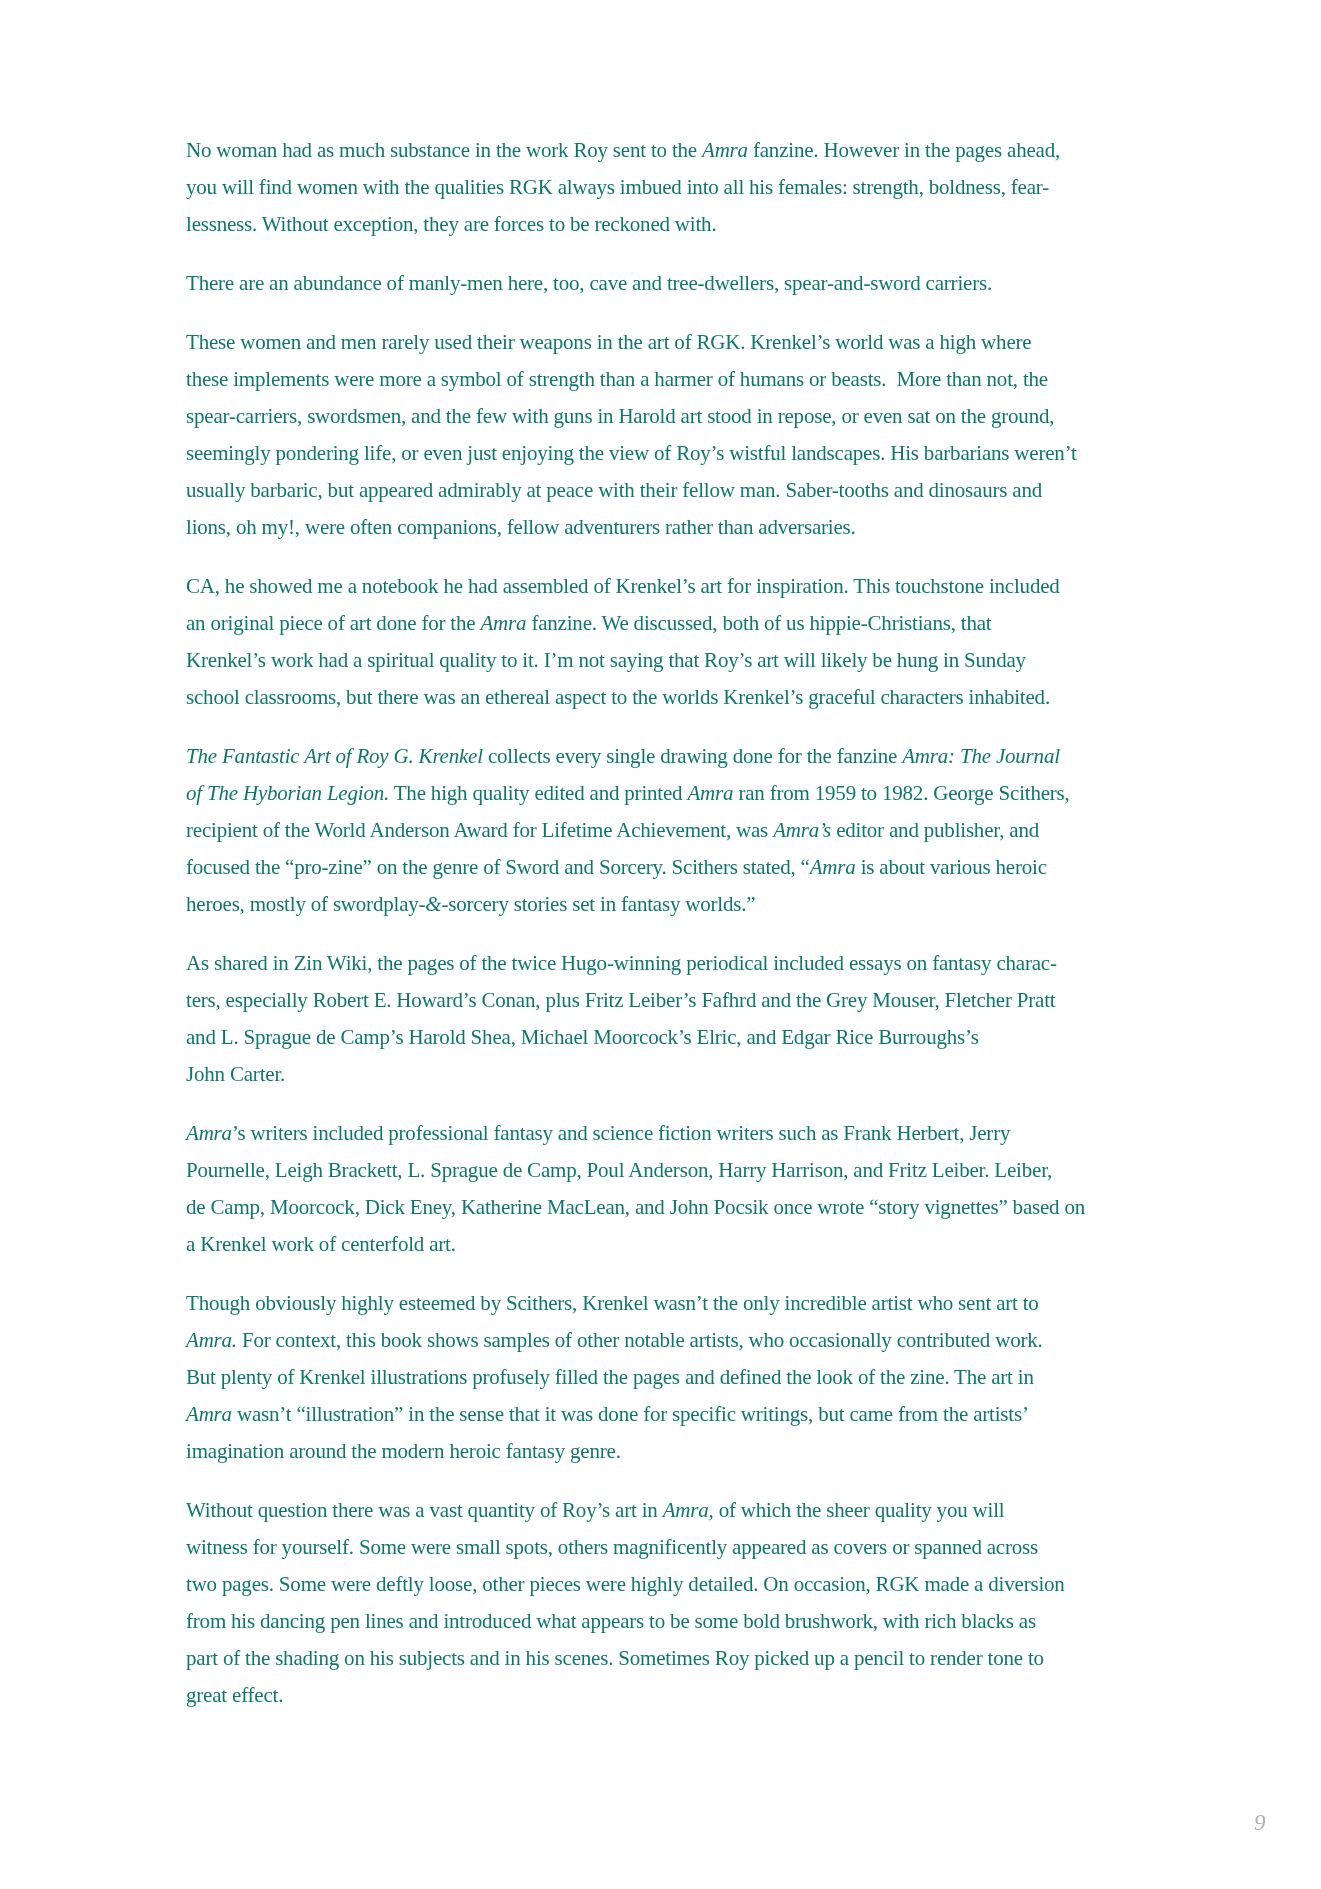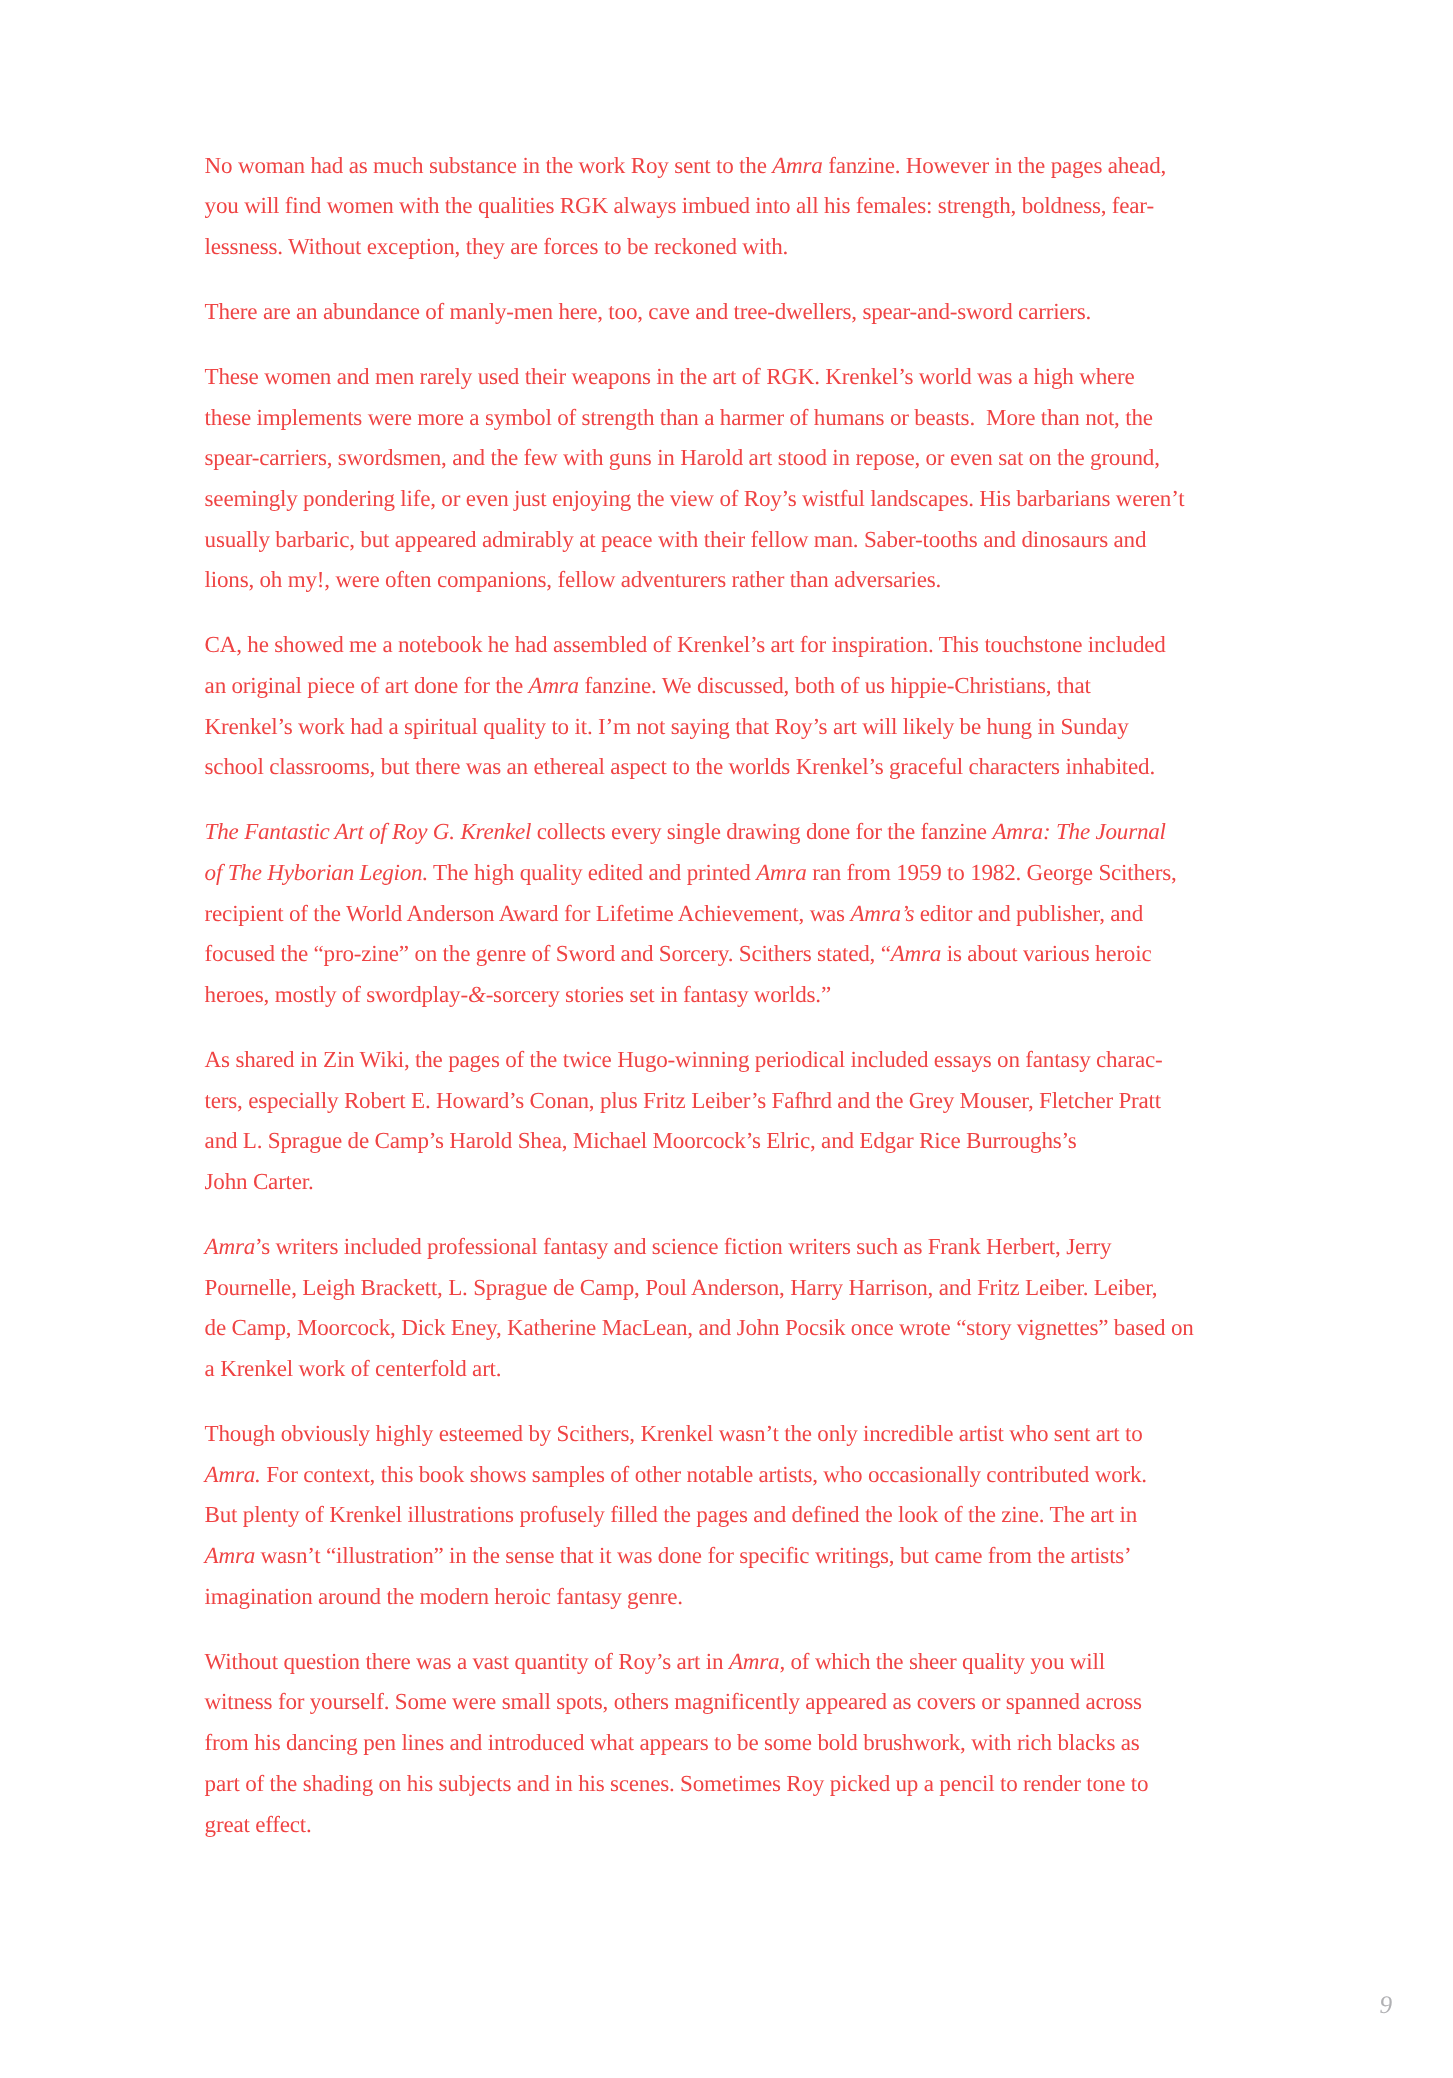--- a/index.html
+++ b/index.html
@@ -17,21 +17,21 @@
   .page {
     position: absolute;
     inset: 0;
     background: #ffffff;
   }
   .article {
     position: absolute;
     left: 186px;
     top: 132px;
     width: 962px;
-    color: #ef4444;
+    color: #0f766e;
     font-size: 21px;
     line-height: 37px;
     letter-spacing: -0.2px;
   }
   .paragraph {
     margin: 0 0 22px 0;
   }
   .line {
     white-space: pre;
   }
@@ -99,19 +99,20 @@
       <div class="paragraph">
         <div class="line"><span>Though obviously highly esteemed by Scithers, Krenkel wasn’t the only incredible artist who sent art to</span></div>
         <div class="line"><span class="em">Amra.</span><span> For context, this book shows samples of other notable artists, who occasionally contributed work.</span></div>
         <div class="line"><span>But plenty of Krenkel illustrations profusely filled the pages and defined the look of the zine. The art in</span></div>
         <div class="line"><span class="em">Amra</span><span> wasn’t “illustration” in the sense that it was done for specific writings, but came from the artists’</span></div>
         <div class="line"><span>imagination around the modern heroic fantasy genre.</span></div>
       </div>
       <div class="paragraph">
         <div class="line"><span>Without question there was a vast quantity of Roy’s art in </span><span class="em">Amra</span><span>, of which the sheer quality you will</span></div>
         <div class="line"><span>witness for yourself. Some were small spots, others magnificently appeared as covers or spanned across</span></div>
+        <div class="line"><span>two pages. Some were deftly loose, other pieces were highly detailed. On occasion, RGK made a diversion</span></div>
         <div class="line"><span>from his dancing pen lines and introduced what appears to be some bold brushwork, with rich blacks as</span></div>
         <div class="line"><span>part of the shading on his subjects and in his scenes. Sometimes Roy picked up a pencil to render tone to</span></div>
         <div class="line"><span>great effect.</span></div>
       </div>
     </div>
   <div class="page-number">9</div>
 </div>
 
 </body></html>

